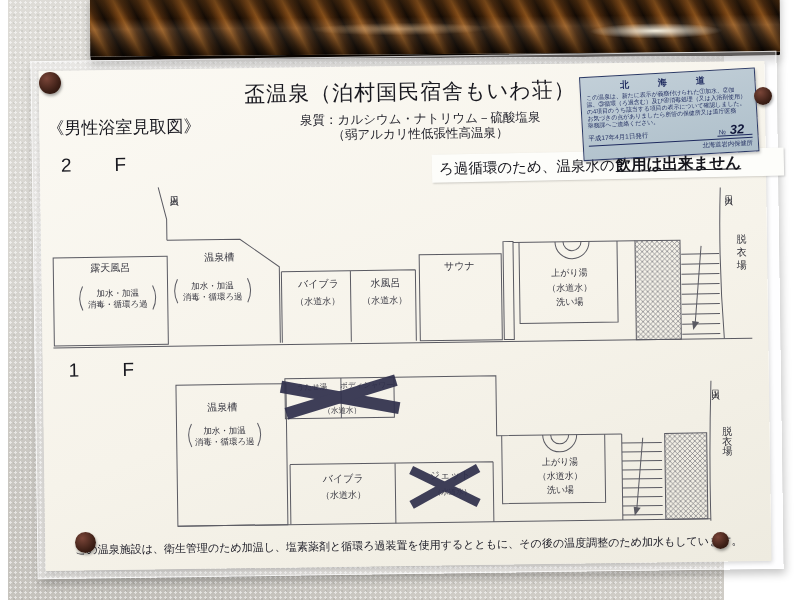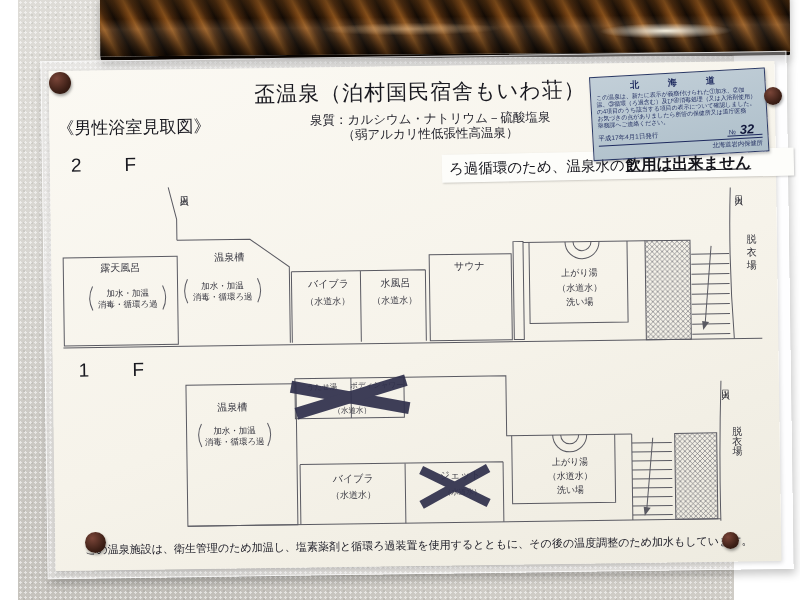--- a/index.html
+++ b/index.html
@@ -1,17 +1,17 @@
 <!DOCTYPE html>
 <html><head>
 <meta charset="utf-8">
 <style>
   html,body{margin:0;padding:0;}
   body{width:800px;height:600px;overflow:hidden;font-family:"Liberation Sans",sans-serif;}
-  #scene{position:absolute;left:18px;top:0;width:716px;height:600px;
+  #scene{position:absolute;left:8px;top:0;width:716px;height:600px;
     background:
       radial-gradient(circle at 20% 90%, rgba(0,0,0,0.08), transparent 40%),
       linear-gradient(180deg,#dedcd7 0%,#d8d6d1 45%,#cfccc6 100%);
   }
   #scene::after{content:"";position:absolute;inset:0;pointer-events:none;
     background-image:
       radial-gradient(rgba(255,255,255,0.55) 1px, transparent 1.2px),
       radial-gradient(rgba(90,90,85,0.10) 1px, transparent 1.2px);
     background-size:5px 5px,8px 8px;background-position:0 0,2px 3px;}
   

